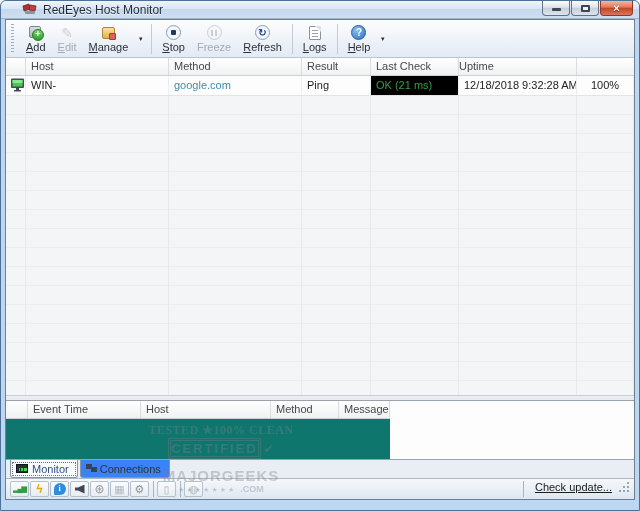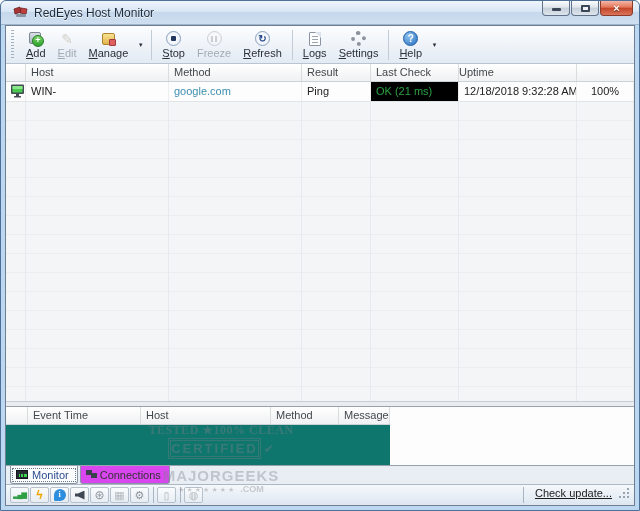--- a/index.html
+++ b/index.html
@@ -3,21 +3,21 @@
 <meta charset="utf-8">
 <style>
   * { box-sizing: border-box; margin: 0; padding: 0; }
   html,body { background:#fff; }
   body { font-family:"Liberation Sans", sans-serif; font-size:11px; color:#222; }
 
   .window { position:relative; width:640px; height:511px; background:#bcd7f1;
             border:1px solid #4f7096; border-radius:6px 6px 0 0; overflow:hidden; }
 
   
-  .titlebar { height:24px; display:flex; align-items:center; padding-left:12px;
+  .titlebar { height:18px; display:flex; align-items:center; padding-left:21px;
               background:linear-gradient(#eef5fc, #d9e6f4 45%, #c6d8ec 50%, #cfdff1);
               border-bottom:1px solid #9db4cc; border-radius:5px 5px 0 0; }
   .app-icon { width:16px; height:15px; margin-right:5px; display:inline-block; }
   .title-text { color:#1c2a3a; font-size:12px; text-shadow:0 1px 0 rgba(255,255,255,.8); }
   .win-controls { position:absolute; top:0; right:6px; display:flex; }
   .wbtn { width:28px; height:15px; margin-left:1px; border:1px solid #62728a; border-top:none;
           border-radius:0 0 4px 4px; display:flex; align-items:center; justify-content:center;
           background:linear-gradient(#fbfcfd, #dfe5ec 45%, #c6cfd9 50%, #dde4ec); }
   .wbtn.close { width:33px; border-color:#8c3a2a;
           background:linear-gradient(#f4b5a4, #e2765a 45%, #c44325 50%, #d9765d); }
@@ -98,21 +98,21 @@
   .epanel { height:60px; flex:none; display:flex; flex-direction:row; background:#0f766e;
             border-top:1px solid #98a2ac; border-bottom:1px solid #98a2ac; }
   .egridcols { display:grid; grid-template-columns:22px 113px 130px 68px 1fr; }
   .ehead { height:18px; background:linear-gradient(#ffffff,#f0f1f2); border-bottom:1px solid #cdd1d5; flex:none; }
   .efill { flex:1; background:#fdfdfd; }
 
   
   .tabsrow { height:18px; flex:none; display:flex; align-items:stretch; padding-left:4px; background:#e9eef5; }
   .tab { display:flex; align-items:center; gap:4px; padding:0 8px 0 5px;
          border:1px solid #8895a5; border-top:none; border-radius:0 0 3px 3px;
-         background:#d946ef; color:#333; margin-right:2px; }
+         background:#3b82f6; color:#333; margin-right:2px; }
   .tab.active { background:#fbfcfd; outline:1px dotted #6a7a8c; outline-offset:-3px; color:#2f4e8f; }
   .tab-ico-mon { width:12px; height:9px; background:#272e36; border:1px solid #11161b; position:relative; overflow:hidden; }
   .tab-ico-mon::after { content:""; position:absolute; left:1px; top:3px; width:9px; height:3px;
       background:linear-gradient(90deg, transparent 0 1px, #3fd44f 1px 2px, transparent 2px 3px, #3fd44f 3px 5px, transparent 5px 6px, #3fd44f 6px 9px); }
   .tab-ico-con { width:6px; height:5px; background:#39424d; box-shadow:5px 3px 0 #39424d; margin:0 4px 4px 0; }
 
   
   .statusbar { height:21px; flex:none; display:flex; align-items:center; padding:0 4px 0 4px;
                border-top:1px solid #aeb8c2; background:linear-gradient(#f5f8fb,#dde7f1); }
   .sico { width:19px; height:16px; margin-right:1px; border:1px solid #b6c0ca; border-radius:2px;
@@ -237,26 +237,20 @@
 
       <div class="tb-sep"></div>
 
       <div class="tb-btn">
         <span class="tb-ico">
             <span class="ico-logs"></span>
           </span>
         <span class="tb-label"><u>L</u><span>ogs</span></span>
       </div>
 
-      <div class="tb-btn">
-        <span class="tb-ico">
-            <span class="ico-gear"></span>
-          </span>
-        <span class="tb-label"><u>S</u><span>ettings</span></span>
-      </div>
 
       <div class="tb-sep"></div>
 
       <div class="tb-btn">
         <span class="tb-ico">
             <span class="ico-help">?</span>
           </span>
         <span class="tb-label"><u>H</u><span>elp</span></span>
       </div>
       <div class="dd-arrow">

